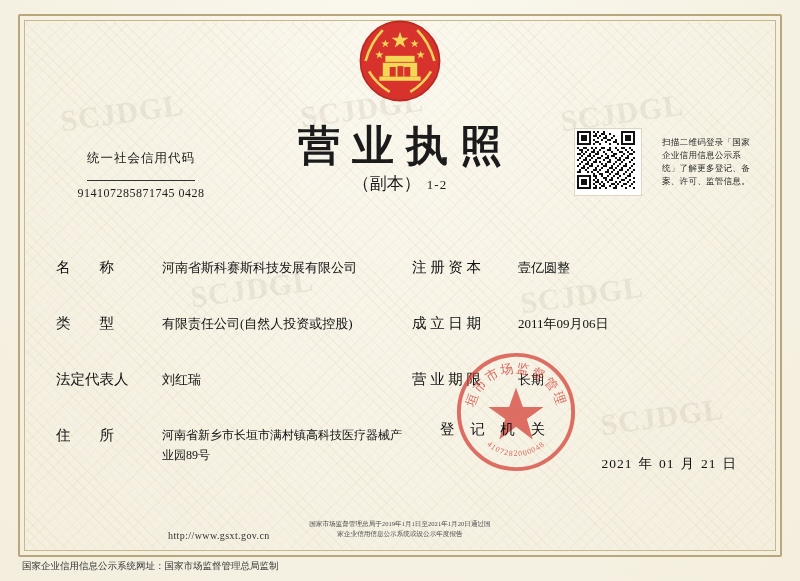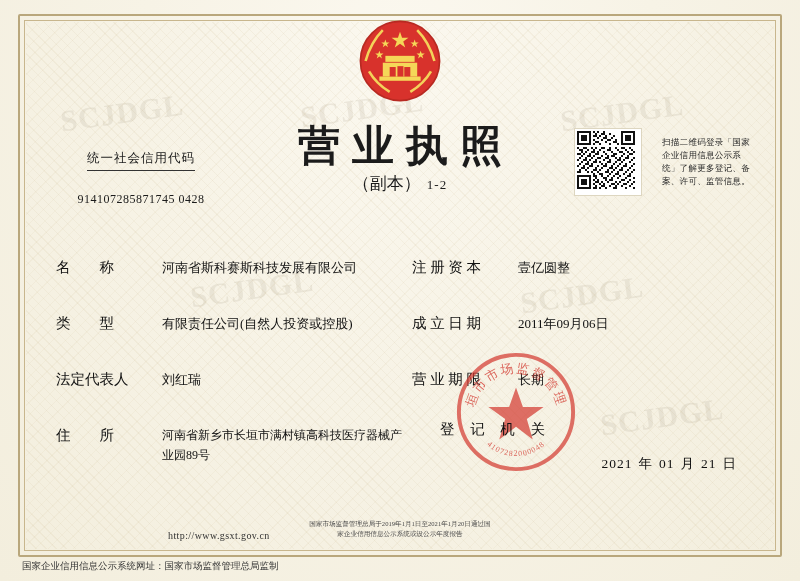--- a/index.html
+++ b/index.html
@@ -99,26 +99,26 @@
     left: 56px;
     top: 148px;
     width: 170px;
     text-align: center;
   }
   .credit-label {
     font-family: "Liberation Serif", serif;
     font-size: 12.5px;
     color: #1b1b1b;
     letter-spacing: 1px;
-    padding-bottom: 3px;
+    padding-bottom: 13px;
     border-bottom: 1px solid #333;
     display: inline-block;
   }
   .credit-value {
-    margin-top: 21px;
+    margin-top: 5px;
     font-family: "Liberation Serif", serif;
     font-size: 12px;
     color: #1b1b1b;
     letter-spacing: 0.5px;
   }
 
   
   .qr-block {
     position: absolute;
     right: 46px;

